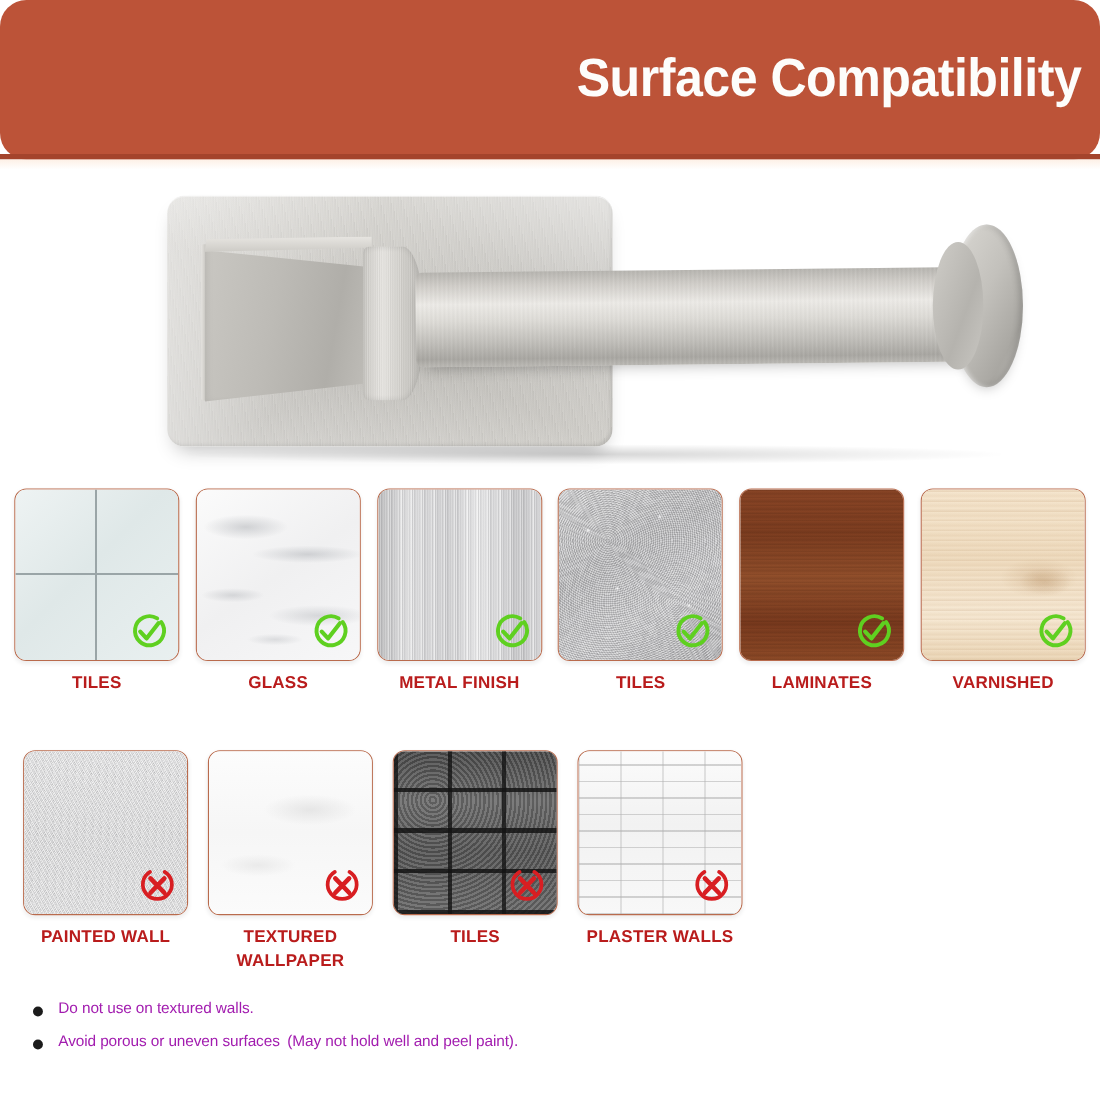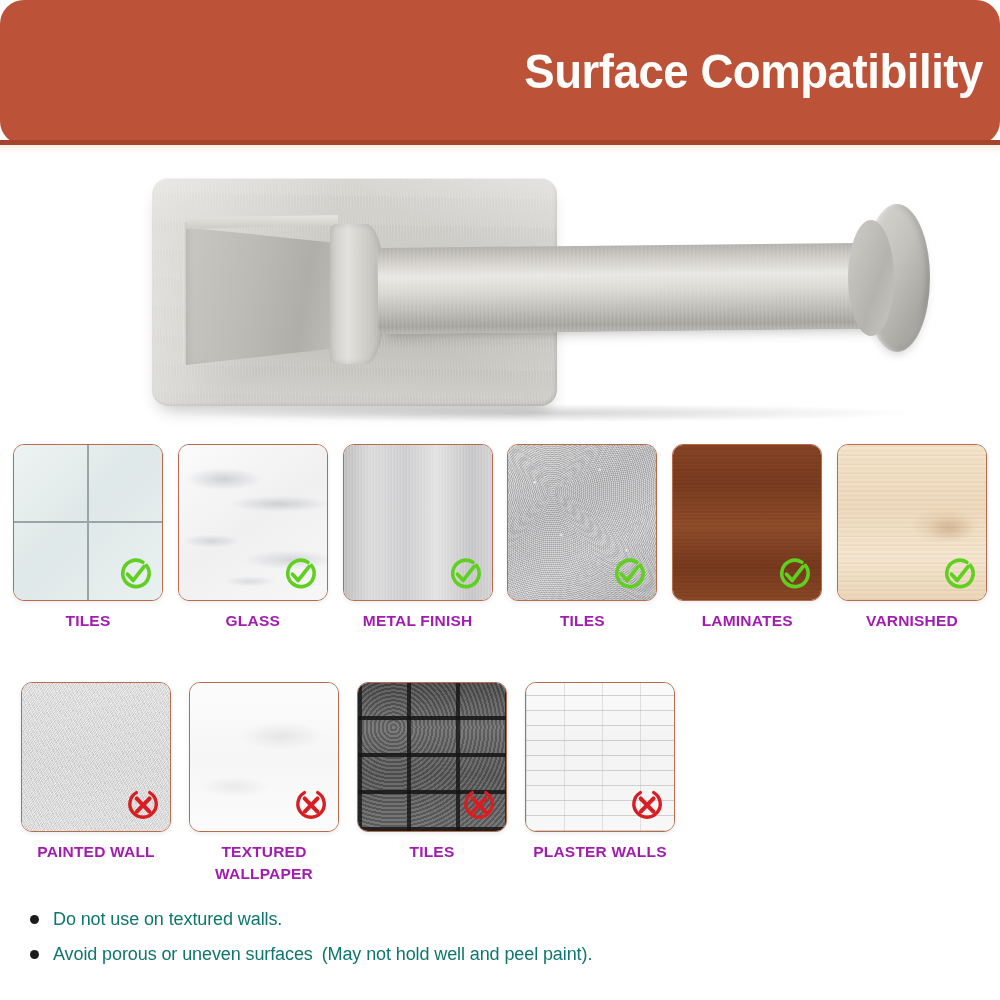--- a/index.html
+++ b/index.html
@@ -241,21 +241,21 @@
     height: 155px;
     border: 1.5px solid #b96b4d;
     border-radius: 11px;
     overflow: hidden;
     box-shadow: 0 2px 4px rgba(0,0,0,0.07);
   }
   .row-no .swatch { width: 148px; height: 148px; }
 
   .swatch-label {
     margin-top: 9px;
-    color: #a21caf;
+    color: #b91c1c;
     font-size: 15.5px;
     font-weight: bold;
     letter-spacing: 0.2px;
     text-align: center;
     line-height: 1.45;
     white-space: pre-line;
   }
 
   
   .badge {
@@ -397,22 +397,22 @@
   .note-bullet {
     width: 9px;
     height: 9px;
     border-radius: 50%;
     background: #1b1b1b;
     margin-top: 7px;
     margin-right: 14px;
     flex: 0 0 auto;
   }
   .note-text {
-    color: #0f766e;
-    font-size: 18px;
+    color: #a21caf;
+    font-size: 14px;
     line-height: 1.25;
     letter-spacing: -0.1px;
   }
 </style>
 </head>
 <body>
 
 <div class="header">
   <div class="header-title">Surface Compatibility</div>
   <div class="header-underline"></div>

